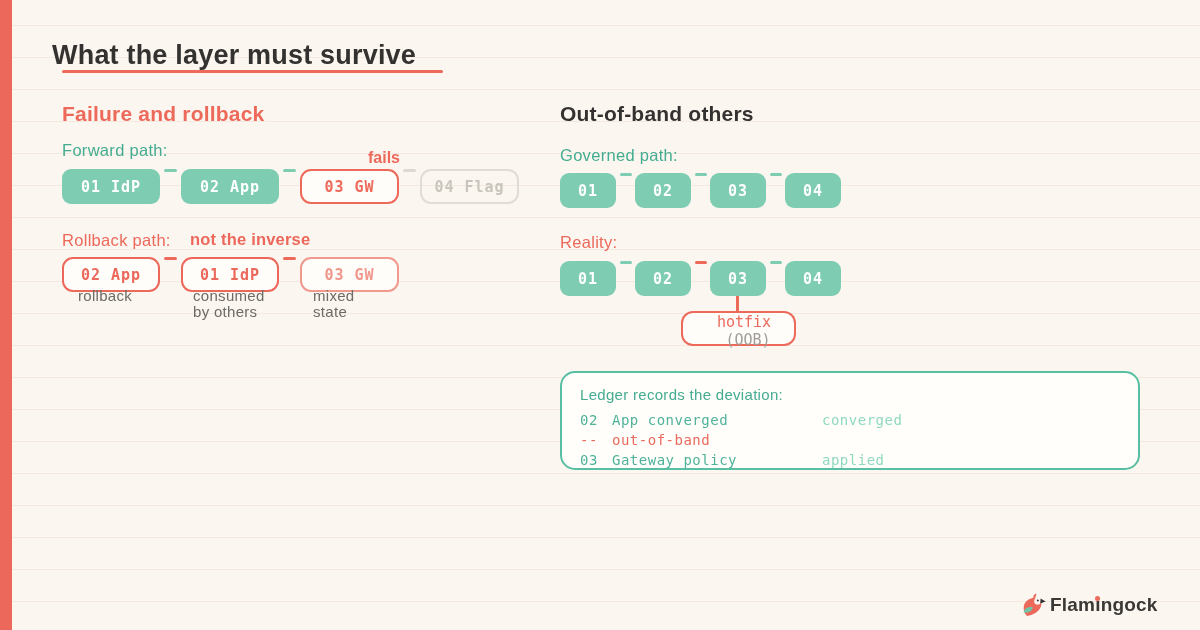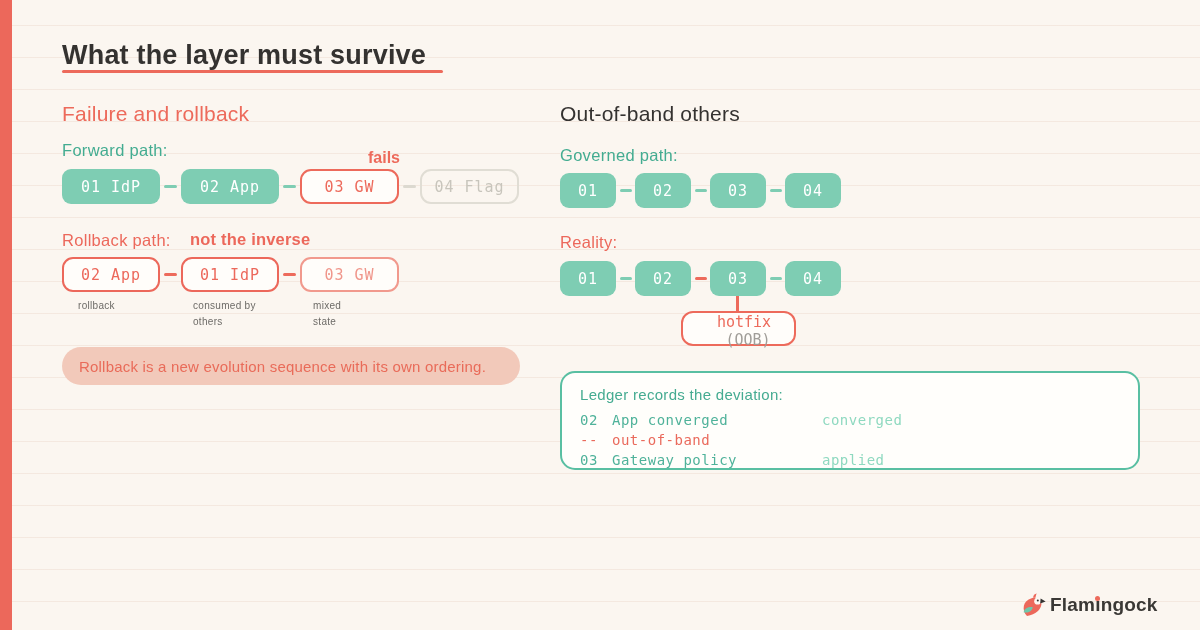--- a/index.html
+++ b/index.html
@@ -14,34 +14,34 @@
     background:
       repeating-linear-gradient(180deg,
         transparent 0px, transparent 31px,
         rgba(220,184,166,0.22) 31px, rgba(220,184,166,0.22) 32px),
       #fbf6f0;
     background-position:0 -6px,0 0;
   }
   .accent-bar{ position:absolute; left:0; top:0; width:12px; height:630px; background:#ec685b; }
 
   .page-title{
-    position:absolute; left:62px; top:40px;
+    position:absolute; left:52px; top:40px;
     font-size:27px; font-weight:800; color:#343230; letter-spacing:0.2px;
   }
   .title-underline{ position:absolute; left:62px; top:70px; width:381px; height:3px; background:#ed6a5b; border-radius:2px; }
 
-  .h2{ position:absolute; font-size:21px; font-weight:400; letter-spacing:0.2px; }
+  .h2{ position:absolute; font-size:21px; font-weight:700; letter-spacing:0.2px; }
   .h2.coral{ color:#ed6a5b; left:62px; top:102px; }
   .h2.dark{ color:#343230; left:560px; top:102px; }
 
   .path-label{ position:absolute; font-size:16.5px; letter-spacing:0.3px; }
   .path-label.teal{ color:#43ac91; }
   .path-label.coral{ color:#ec685b; }
 
-  .row{ position:absolute; display:flex; align-items:center; height:35px; }
+  .row{ position:absolute; display:flex; align-items:flex-start; height:35px;font-weight:bold; }
   .box{
     height:35px; border-radius:9px;
     display:flex; align-items:center; justify-content:center;
     font-family:"DejaVu Sans Mono","Liberation Mono",monospace;
     font-size:15px; letter-spacing:1px; white-space:nowrap;
   }
   .w98{ width:98px; } .w99{ width:99px; } .w56{ width:56px; }
   .box.filled{ background:#7ecdb3; color:#ffffff; }
   .box.fail{ background:#fffdfa; border:2.5px solid #ed6a5b; color:#ed6a5b; border-radius:11px; }
   .box.ghost{ border:2px solid #e0ddd4; color:#c8c5bc; background:transparent; border-radius:11px; }
@@ -53,21 +53,21 @@
   .dash.t{ background:#7ecdb3; }
   .dash.c{ background:#ed6a5b; }
   .dash.g{ background:#dcd9d0; }
 
   .fails-label{
     position:absolute; left:301px; top:149px; width:99px; text-align:right;
     font-size:16px; font-weight:800; color:#ed6a5b;
   }
   .not-inverse{ position:absolute; left:190px; top:230px; font-size:16.5px; font-weight:800; color:#ec685b; letter-spacing:0.2px; }
 
-  .sub-label{ position:absolute; top:298px; font-size:10px; line-height:16px; color:#6d6b67; letter-spacing:0.3px; }
+  .sub-label{ position:absolute; top:288px; font-size:15px; line-height:16px; color:#6d6b67; letter-spacing:0.3px; }
 
   .callout{
     position:absolute; left:62px; top:347px; width:458px; height:38px;
     background:#f2c9ba; border-radius:19px;
     display:flex; align-items:center; padding-left:17px;
     font-size:15px; color:#e96b59; letter-spacing:0.2px; white-space:nowrap;
   }
 
   .hotfix-stem{ position:absolute; left:736px; top:296px; width:3px; height:16px; background:#ed6a5b; }
   .hotfix-box{
@@ -134,21 +134,20 @@
     <div class="dash c"></div>
     <div class="box rb w98">01 IdP</div>
     <div class="dash c"></div>
     <div class="box rb-light w99">03 GW</div>
   </div>
 
   <div class="sub-label" style="left:78px; width:110px;">rollback</div>
   <div class="sub-label" style="left:193px; width:82px;">consumed by others</div>
   <div class="sub-label" style="left:313px; width:52px;">mixed state</div>
 
-  <div class="callout">Rollback is a new evolution sequence with its own ordering.</div>
 
   <h2 class="h2 dark">Out-of-band others</h2>
 
   <div class="path-label teal" style="left:560px; top:146px;">Governed path:</div>
 
   <div class="row" style="left:560px; top:173px;">
     <div class="box filled w56">01</div>
     <div class="dash sm t"></div>
     <div class="box filled w56">02</div>
     <div class="dash sm t"></div>

